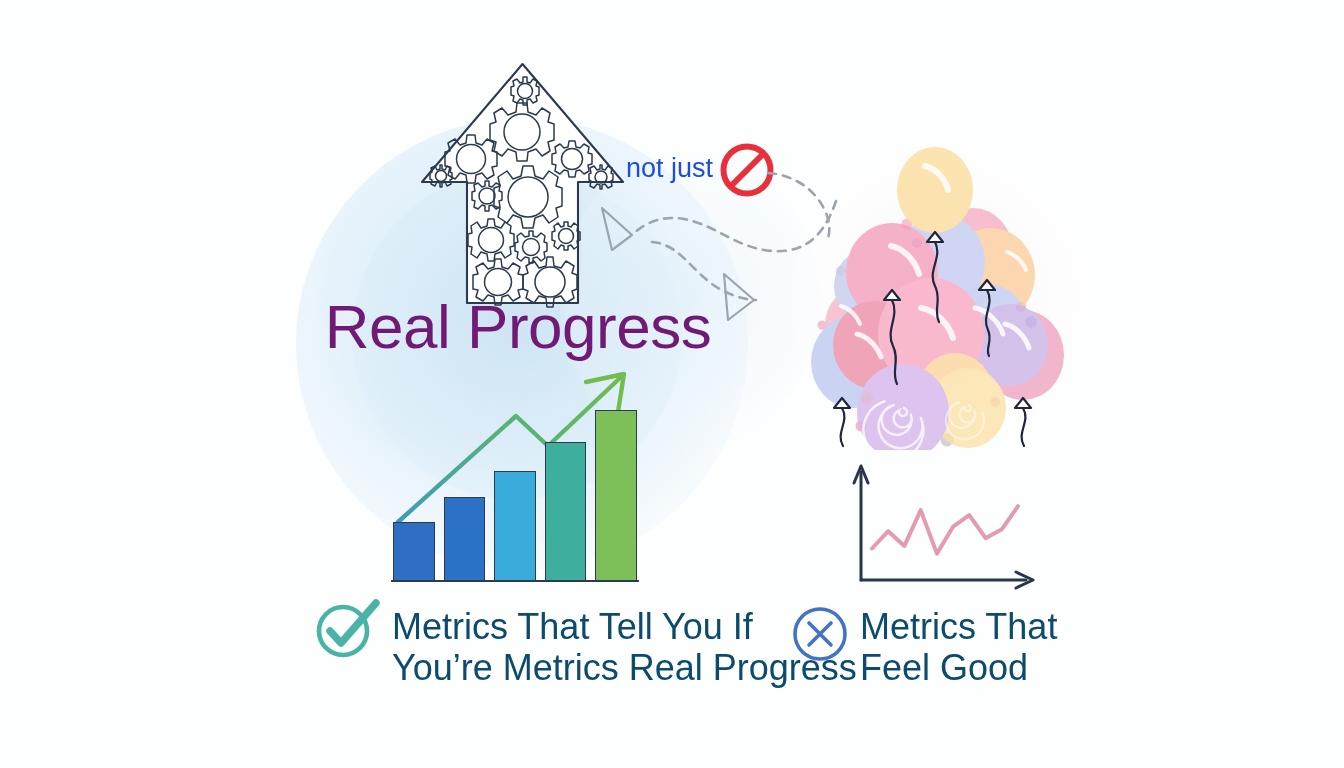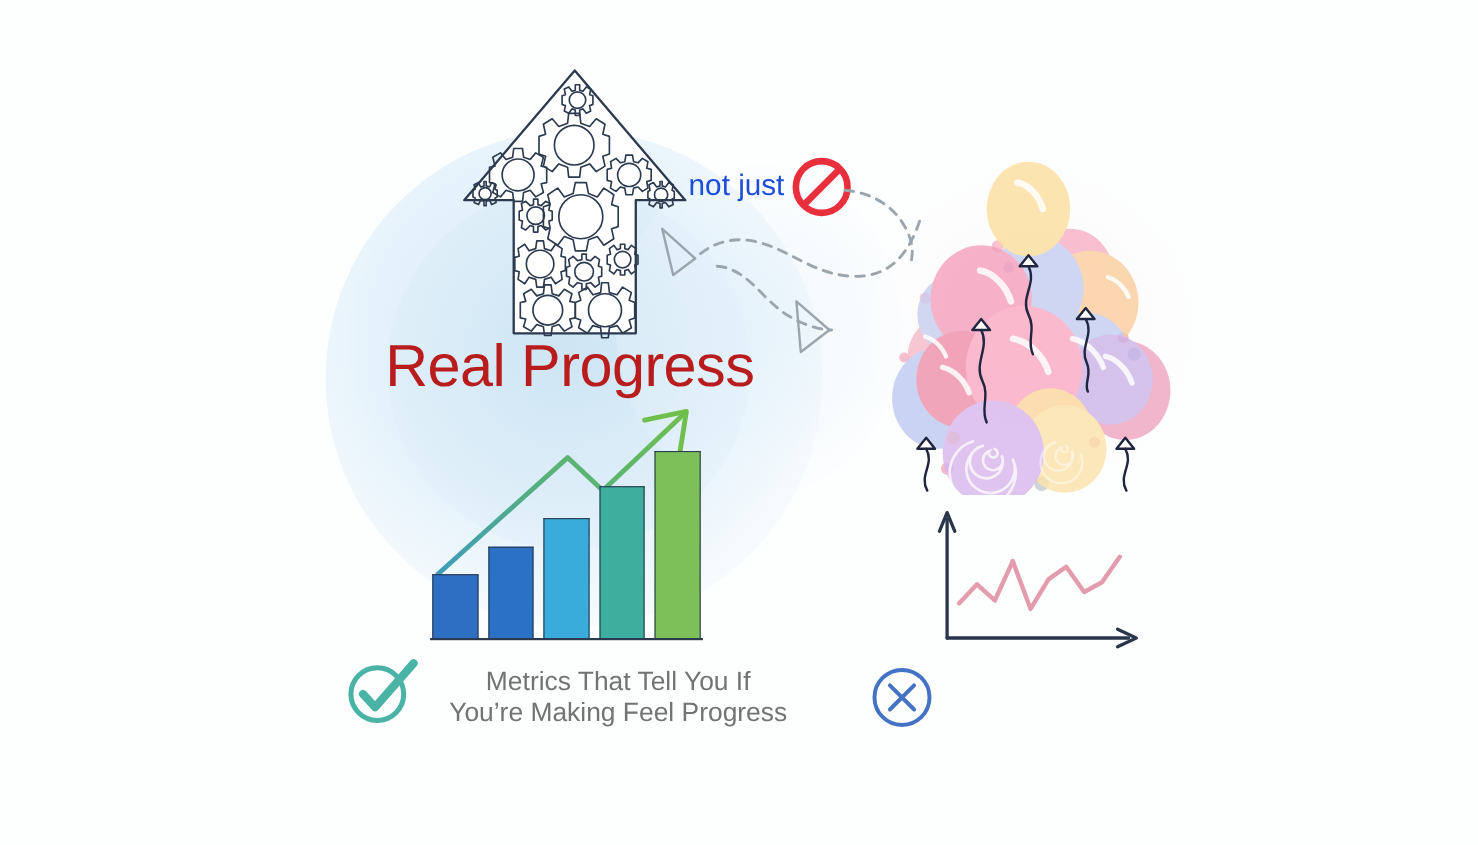--- a/index.html
+++ b/index.html
@@ -62,42 +62,42 @@
 
   
   .layer {
     position: absolute;
     pointer-events: none;
   }
 
   
   #headline {
     position: absolute;
-    left: 0; top: 305px;
+    left: 0; top: 294px;
     width: 1036px;
     text-align: center;
-    font-size: 54px;
+    font-size: 62px;
     font-weight: 400;
     letter-spacing: -0.5px;
-    color: #b91c1c;
+    color: #701a75;
     line-height: 1.05;
     white-space: nowrap;
   }
   #notjust-label {
     position: absolute;
     left: 626px; top: 153px;
     font-size: 27px;
     color: #1d4ed8;
     white-space: nowrap;
   }
 
   .caption {
     position: absolute;
-    font-size: 24px;
-    color: #737373;
+    font-size: 36px;
+    color: #0c4a6e;
     line-height: 1.15;
   }
   #caption-left {
     left: 392px; top: 606px;
     width: 340px;
     text-align: center;
   }
   #caption-right {
     left: 860px; top: 606px;
     width: 240px;
@@ -350,21 +350,25 @@
 
     <path d="M22.0 90.5 L38.2 73.2 L54.4 87.9 L70.7 52.1 L86.9 95.6 L103.1 68.7 L119.3 57.2 L135.6 80.2 L151.8 71.3 L168.0 48.2" fill="none" stroke="#E39BAE" stroke-width="4" stroke-linejoin="round" stroke-linecap="round"></path>
   </svg>
 
   <svg class="layer" style="left:312px; top:597px;" width="72" height="66" viewBox="0 0 72 66">
     <circle cx="31" cy="34" r="24" fill="none" stroke="#49B3A5" stroke-width="4.6"></circle>
     <path d="M18 34 L29 46 L64 6" fill="none" stroke="#49B3A5" stroke-width="7.4" stroke-linecap="round" stroke-linejoin="round"></path>
   </svg>
   <div class="caption" id="caption-left">
     <span class="caption-line">Metrics That Tell You If</span>
-    <span class="caption-line">You’re Making Feel Progress</span>
+    <span class="caption-line">You’re Metrics Real Progress</span>
   </div>
 
   <svg class="layer" style="left:789px; top:603px;" width="62" height="62" viewBox="0 0 62 62">
     <circle cx="31" cy="31" r="25" fill="none" stroke="#4472C4" stroke-width="3.6"></circle>
     <path d="M20 20 L42 42 M42 20 L20 42" fill="none" stroke="#4472C4" stroke-width="3.6" stroke-linecap="round"></path>
   </svg>
+  <div class="caption" id="caption-right">
+    <span class="caption-line">Metrics That</span>
+    <span class="caption-line">Feel Good</span>
+  </div>
 
 </div>
 
 </body></html>

